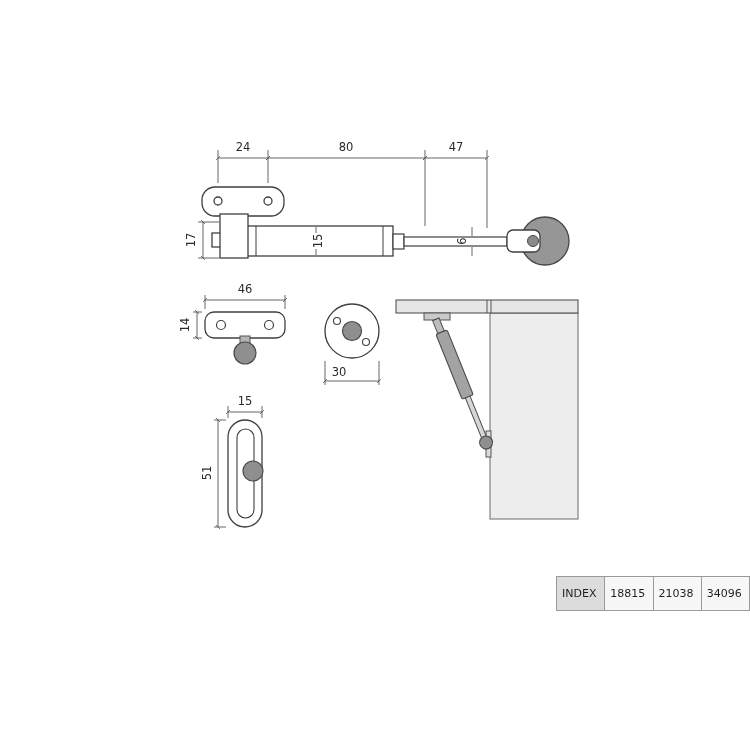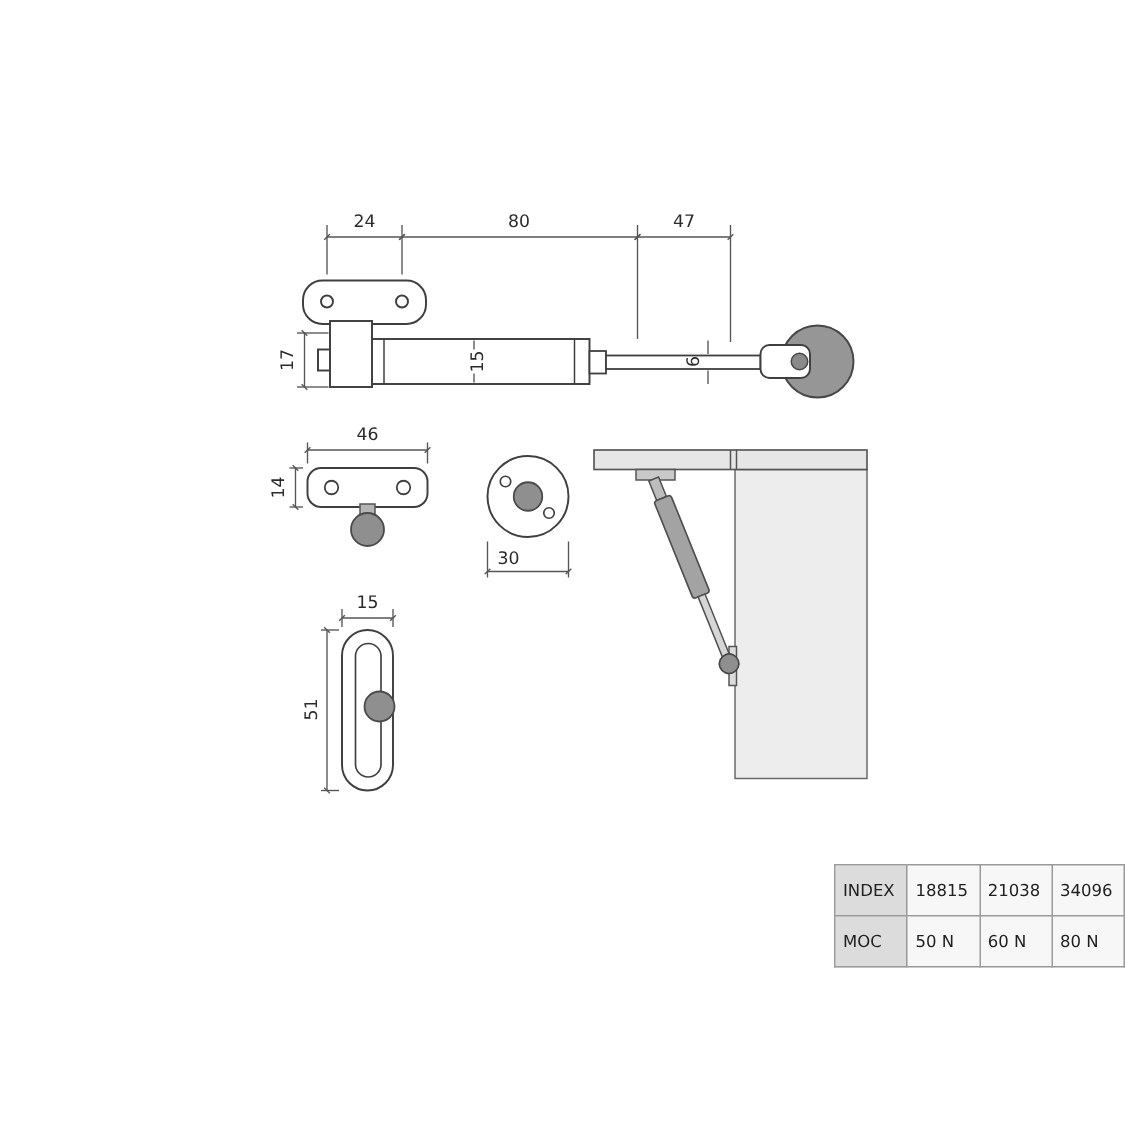--- a/index.html
+++ b/index.html
@@ -178,20 +178,14 @@
 </div>
 
 <table class="spec-table">
   <tbody>
     <tr>
       <td class="rowlabel">INDEX</td>
       <td class="val">18815</td>
       <td class="val">21038</td>
       <td class="val">34096</td>
     </tr>
-    <tr>
-      <td class="rowlabel">MOC</td>
-      <td class="val">50 N</td>
-      <td class="val">60 N</td>
-      <td class="val">80 N</td>
-    </tr>
   </tbody>
 </table>
 
 </body></html>

